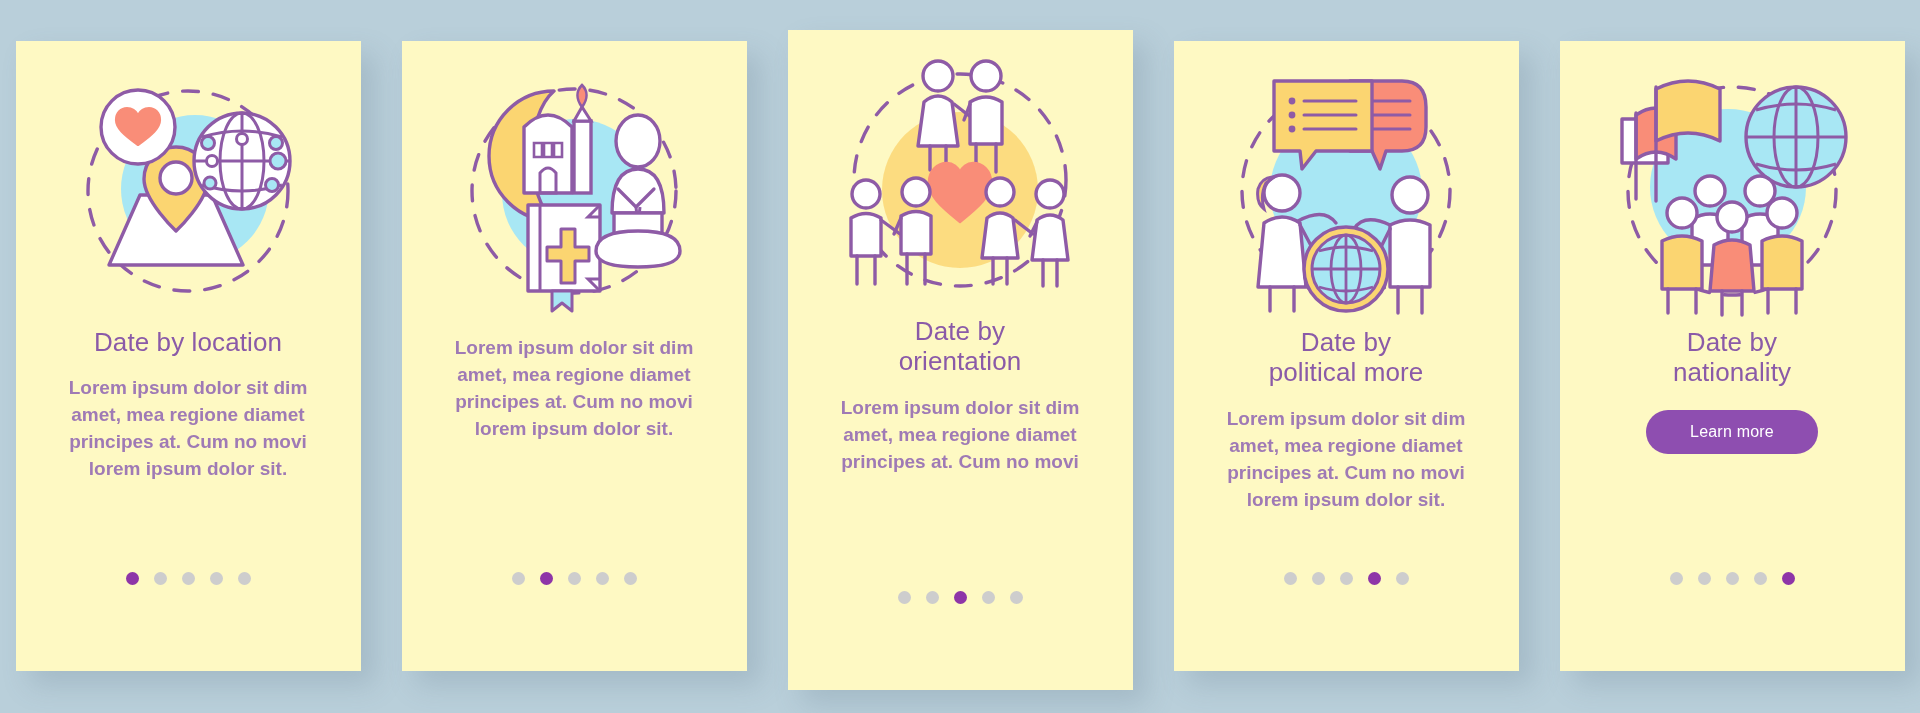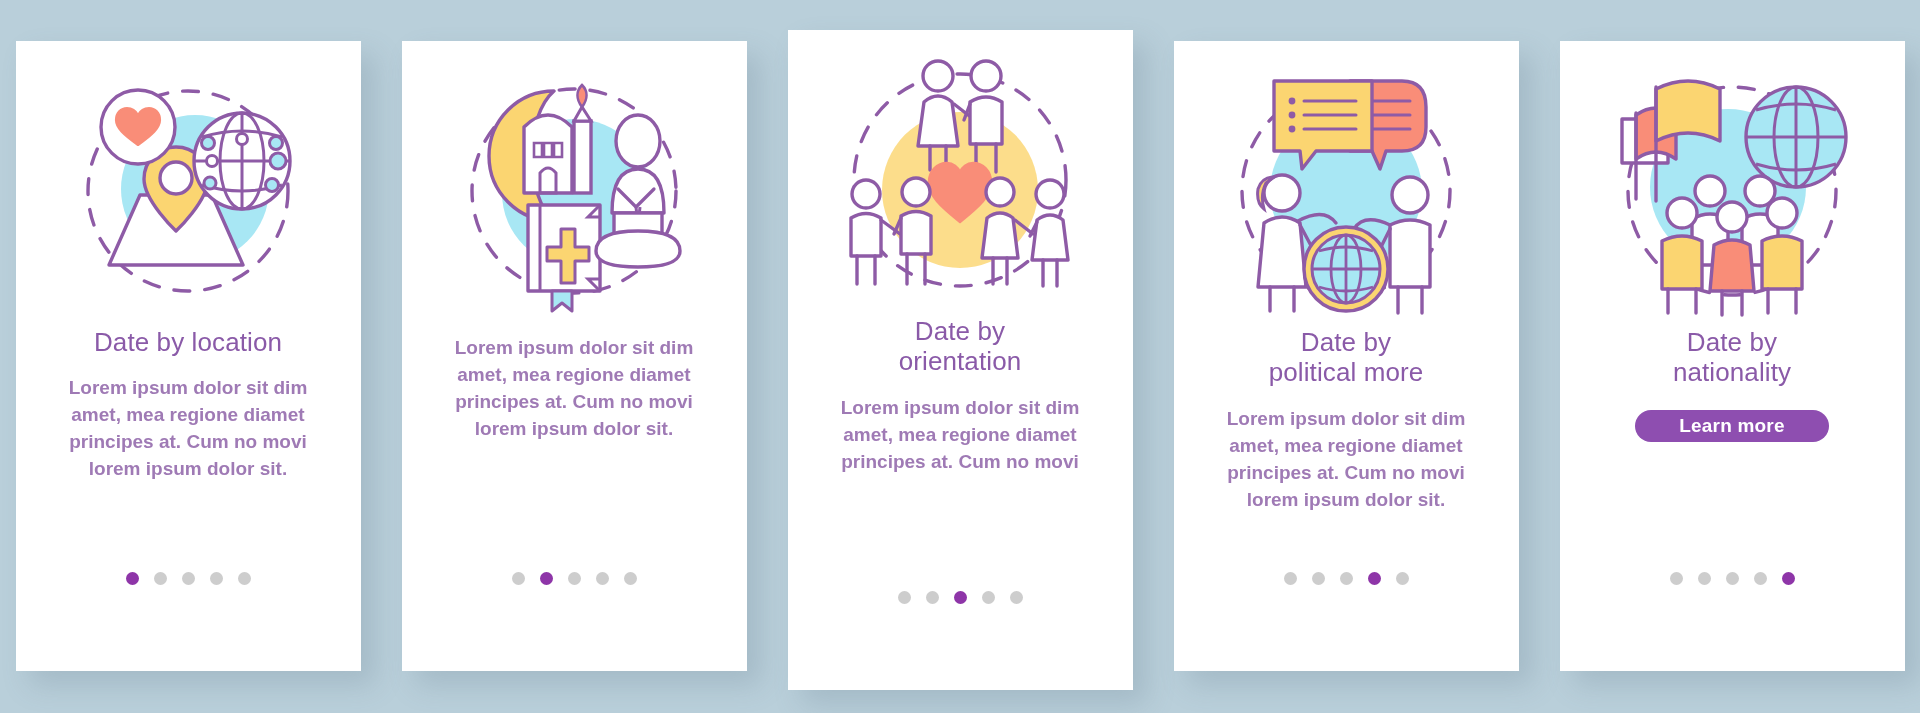--- a/index.html
+++ b/index.html
@@ -22,21 +22,21 @@
     align-items: flex-start;
     justify-content: center;
     gap: 41px;
     padding-top: 41px;
     box-sizing: border-box;
   }
   .screen {
     position: relative;
     width: 345px;
     height: 630px;
-    background: #ffffff;
+    background: #fef9c3;
     box-shadow: 14px 14px 26px rgba(90, 115, 130, 0.22);
     display: flex;
     flex-direction: column;
     align-items: center;
     box-sizing: border-box;
     padding: 0 22px;
     flex: 0 0 auto;
   }
   .screen.tall {
     height: 660px;
@@ -78,26 +78,25 @@
     font-weight: 700;
   }
   .body-text span { display: block; }
 
   .learn-more {
     margin-top: 22px;
     background: #8e4eb0;
     color: #ffffff;
     border: none;
     border-radius: 26px;
-    font-size: 19px;
+    font-size: 16px;
     font-family: "Liberation Sans", sans-serif;
-    padding: 5px 44px;
+    padding: 13px 44px;
     cursor: pointer;
     letter-spacing: 0.2px;
-    font-weight: bold;
   }
 
   
   .dots {
     position: absolute;
     bottom: 86px;
     left: 0;
     right: 0;
     display: flex;
     justify-content: center;

